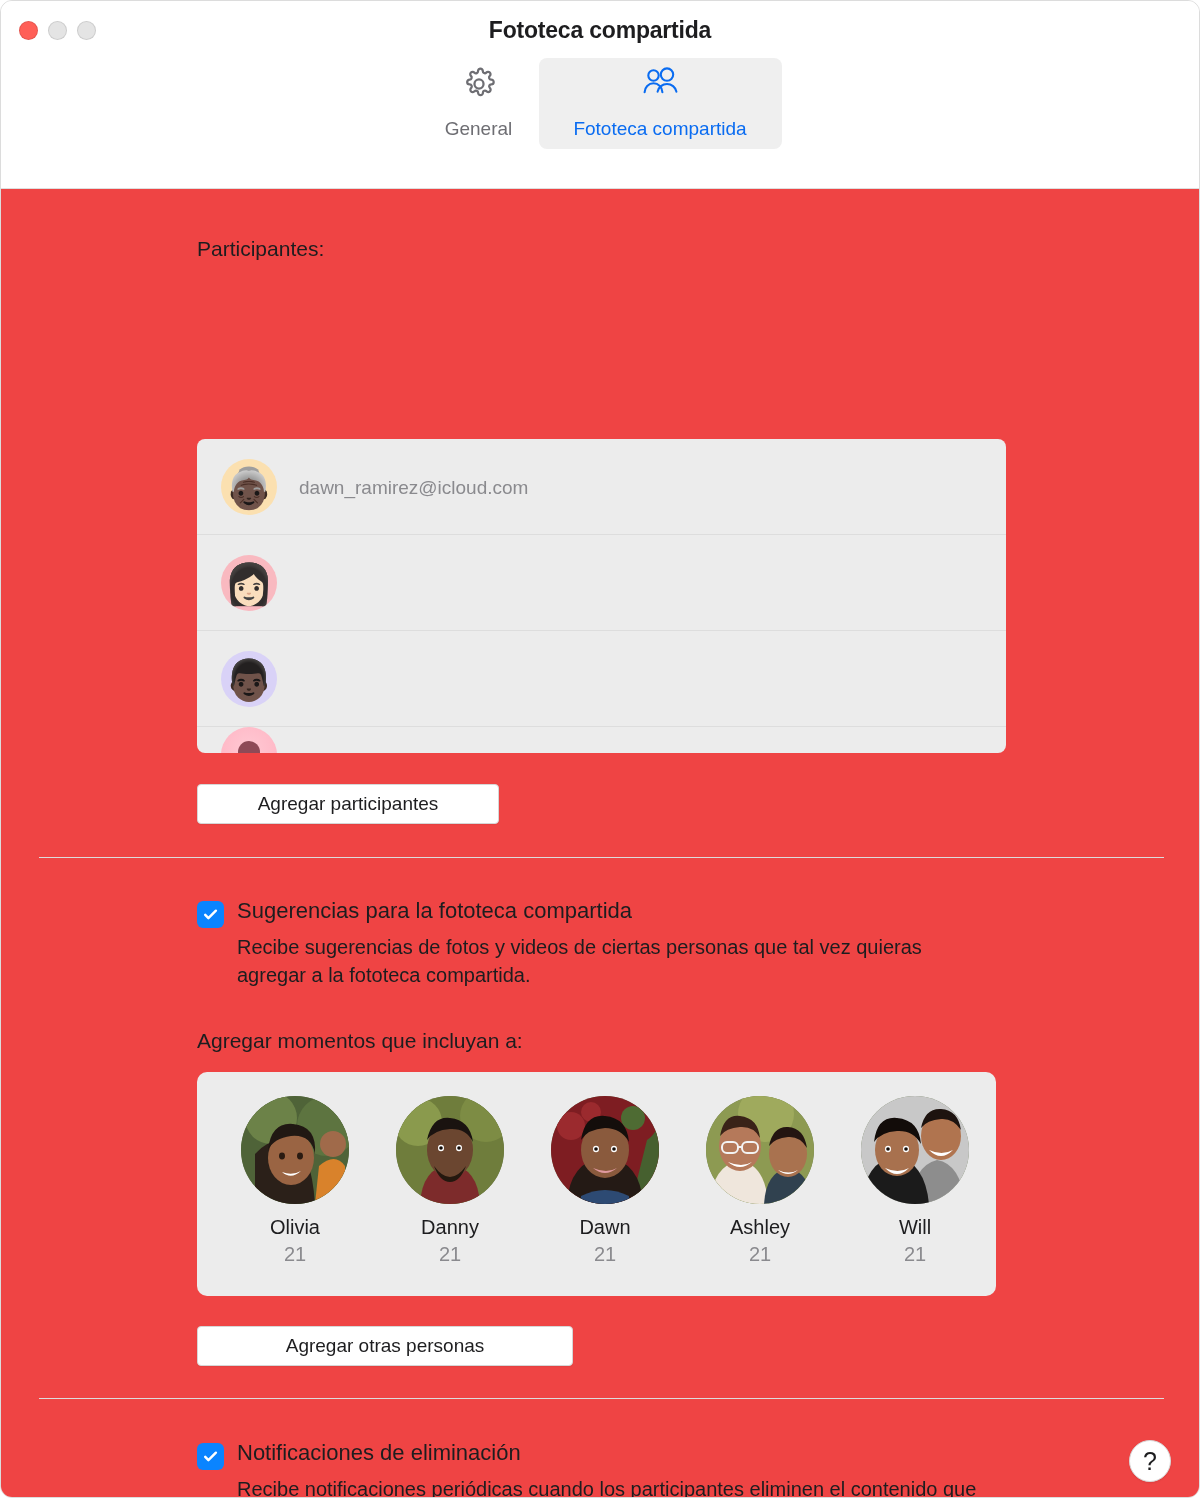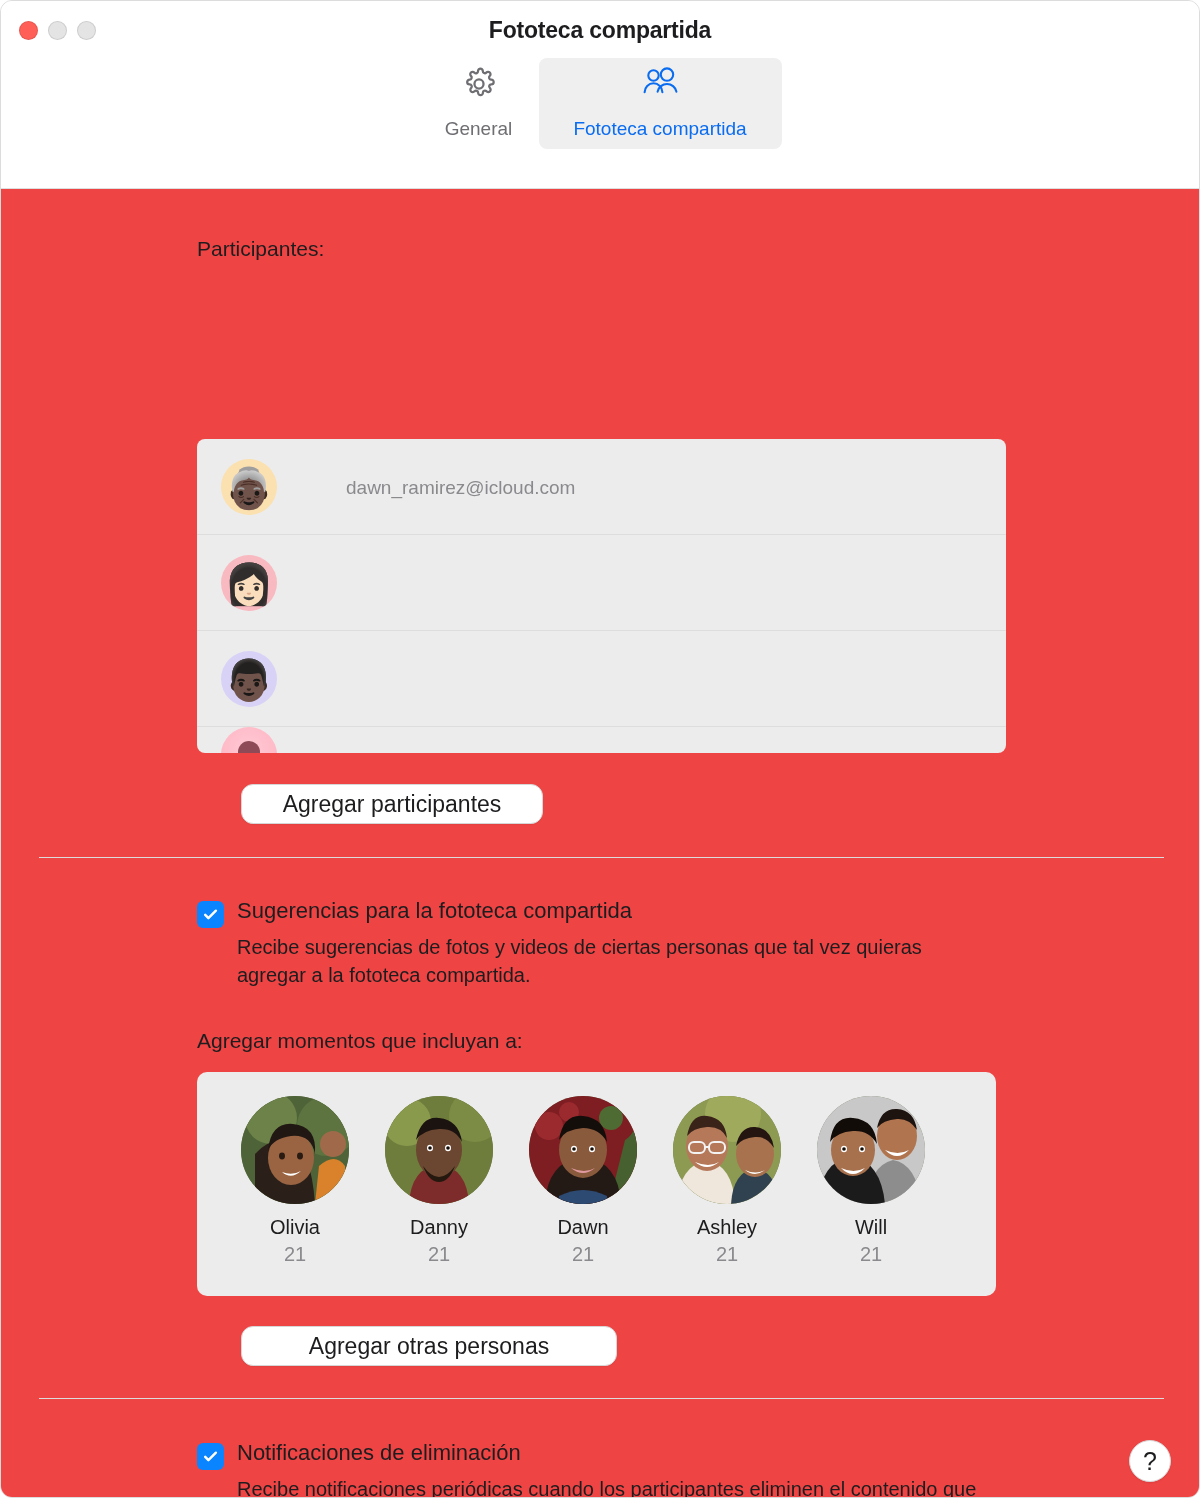--- a/index.html
+++ b/index.html
@@ -144,21 +144,20 @@
   .p-text { margin-left: 22px; }
   .p-name {
     font-size: 22px;
     color: #1d1d1f;
     line-height: 1.25;
   }
   .p-mail {
     font-size: 19px;
     color: #8a8a8e;
     margin-top: 2px;
-    margin-left: 47px;
   }
 
   .partial-row {
     height: 26px;
     padding-left: 24px;
     display: flex;
     align-items: flex-start;
     overflow: hidden;
   }
   .partial-avatar {
@@ -175,31 +174,30 @@
     width: 22px; height: 22px;
     border-radius: 50%;
     background: #8e4a57;
   }
 
   
   .btn {
     position: absolute;
     background: #ffffff;
     border: 1px solid #d6d6d6;
-    border-radius: 12px;
+    border-radius: 4px;
     font-family: "Liberation Sans", sans-serif;
-    font-size: 23px;
+    font-size: 19px;
     color: #1d1d1f;
     box-shadow: 0 1px 1px rgba(0,0,0,0.05);
     cursor: default;
     display: flex;
     align-items: center;
     justify-content: center;
     white-space: nowrap;
-    margin-left: 44px;
   }
 
   .divider {
     position: absolute;
     left: 38px;
     width: 1125px;
     height: 1px;
     background: #dcdcdc;
   }
 
@@ -238,21 +236,21 @@
     left: 196px;
     top: 883px;
     width: 799px;
     height: 224px;
     background: #ececec;
     border-radius: 10px;
   }
   .people-grid {
     display: flex;
     padding: 24px 0 0 26px;
-    gap: 0;
+    gap: 11px;
   }
   .person {
     width: 144px;
     display: flex;
     flex-direction: column;
     align-items: center;
   }
   .person-photo {
     width: 108px; height: 108px;
     border-radius: 50%;

